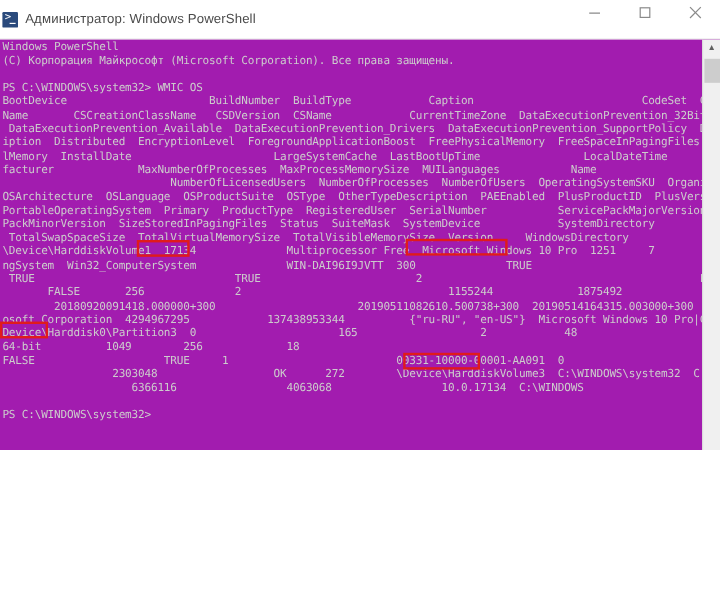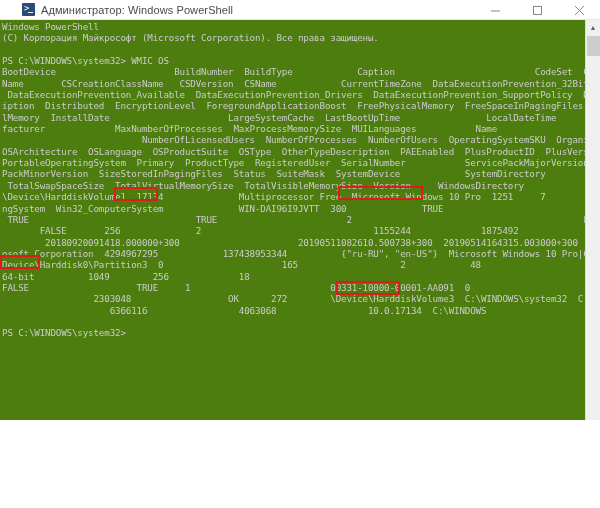--- a/index.html
+++ b/index.html
@@ -16,26 +16,26 @@
   #window {
     position: relative;
     width: 600px;
     height: 508px;
     background: #ffffff;
     box-sizing: border-box;
   }
   
   #titlebar {
     position: relative;
-    height: 20px;
+    height: 33px;
     background: #ffffff;
     border-bottom: 1px solid #e8e8e8;
     display: flex;
     align-items: center;
-    padding-left: 22px;
+    padding-left: 2px;
     box-sizing: border-box;
   }
   #app-icon {
     width: 13px;
     height: 13px;
     background: #2a4a7c;
     border-radius: 1px;
     position: relative;
     flex: 0 0 auto;
     margin-right: 6px;
@@ -77,22 +77,22 @@
     height: 21px;
     display: flex;
     align-items: center;
     justify-content: center;
     color: #8a8a8a;
   }
   .wc svg { display: block; }
   
   #console {
     position: relative;
-    height: 400px;
-    background: #4d7c0f;
+    height: 342px;
+    background: #a21caf;
     overflow: hidden;
   }
   #console-text {
     position: absolute;
     left: 0;
     top: 0;
     right: 0;
     padding: 1px 0 0 2px;
     font-family: "DejaVu Sans Mono", "Liberation Mono", monospace;
     font-size: 9.2px;

